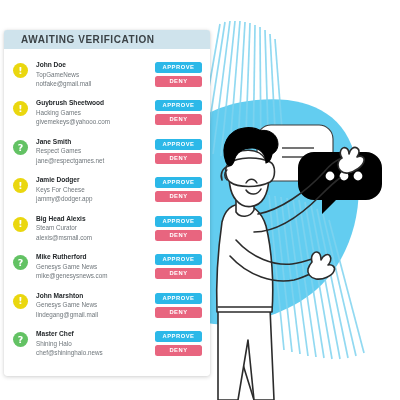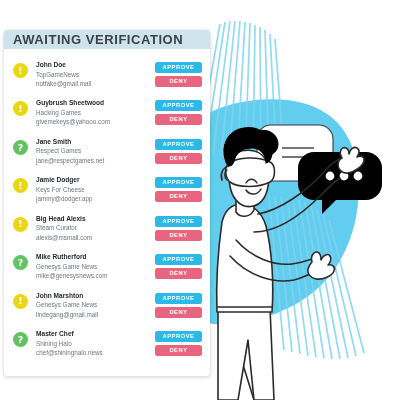--- a/index.html
+++ b/index.html
@@ -29,25 +29,26 @@
     z-index:5;
   }
   .card-header{
     height:19px;
     background:#cfe3ec;
     display:flex;align-items:center;
     padding:0 9px;
     box-sizing:border-box;
   }
   .card-header-title{
-    font-size:13px;
+    font-size:10px;
     letter-spacing:.55px;
     font-weight:700;
     color:#3b4246;
     white-space:nowrap;
+    margin-left:8px;
   }
   .card-body{
     padding:6px 0 4px 0;
   }
 
   .row{
     display:flex;
     align-items:flex-start;
     padding:5px 7px 5px 9px;
     box-sizing:border-box;

